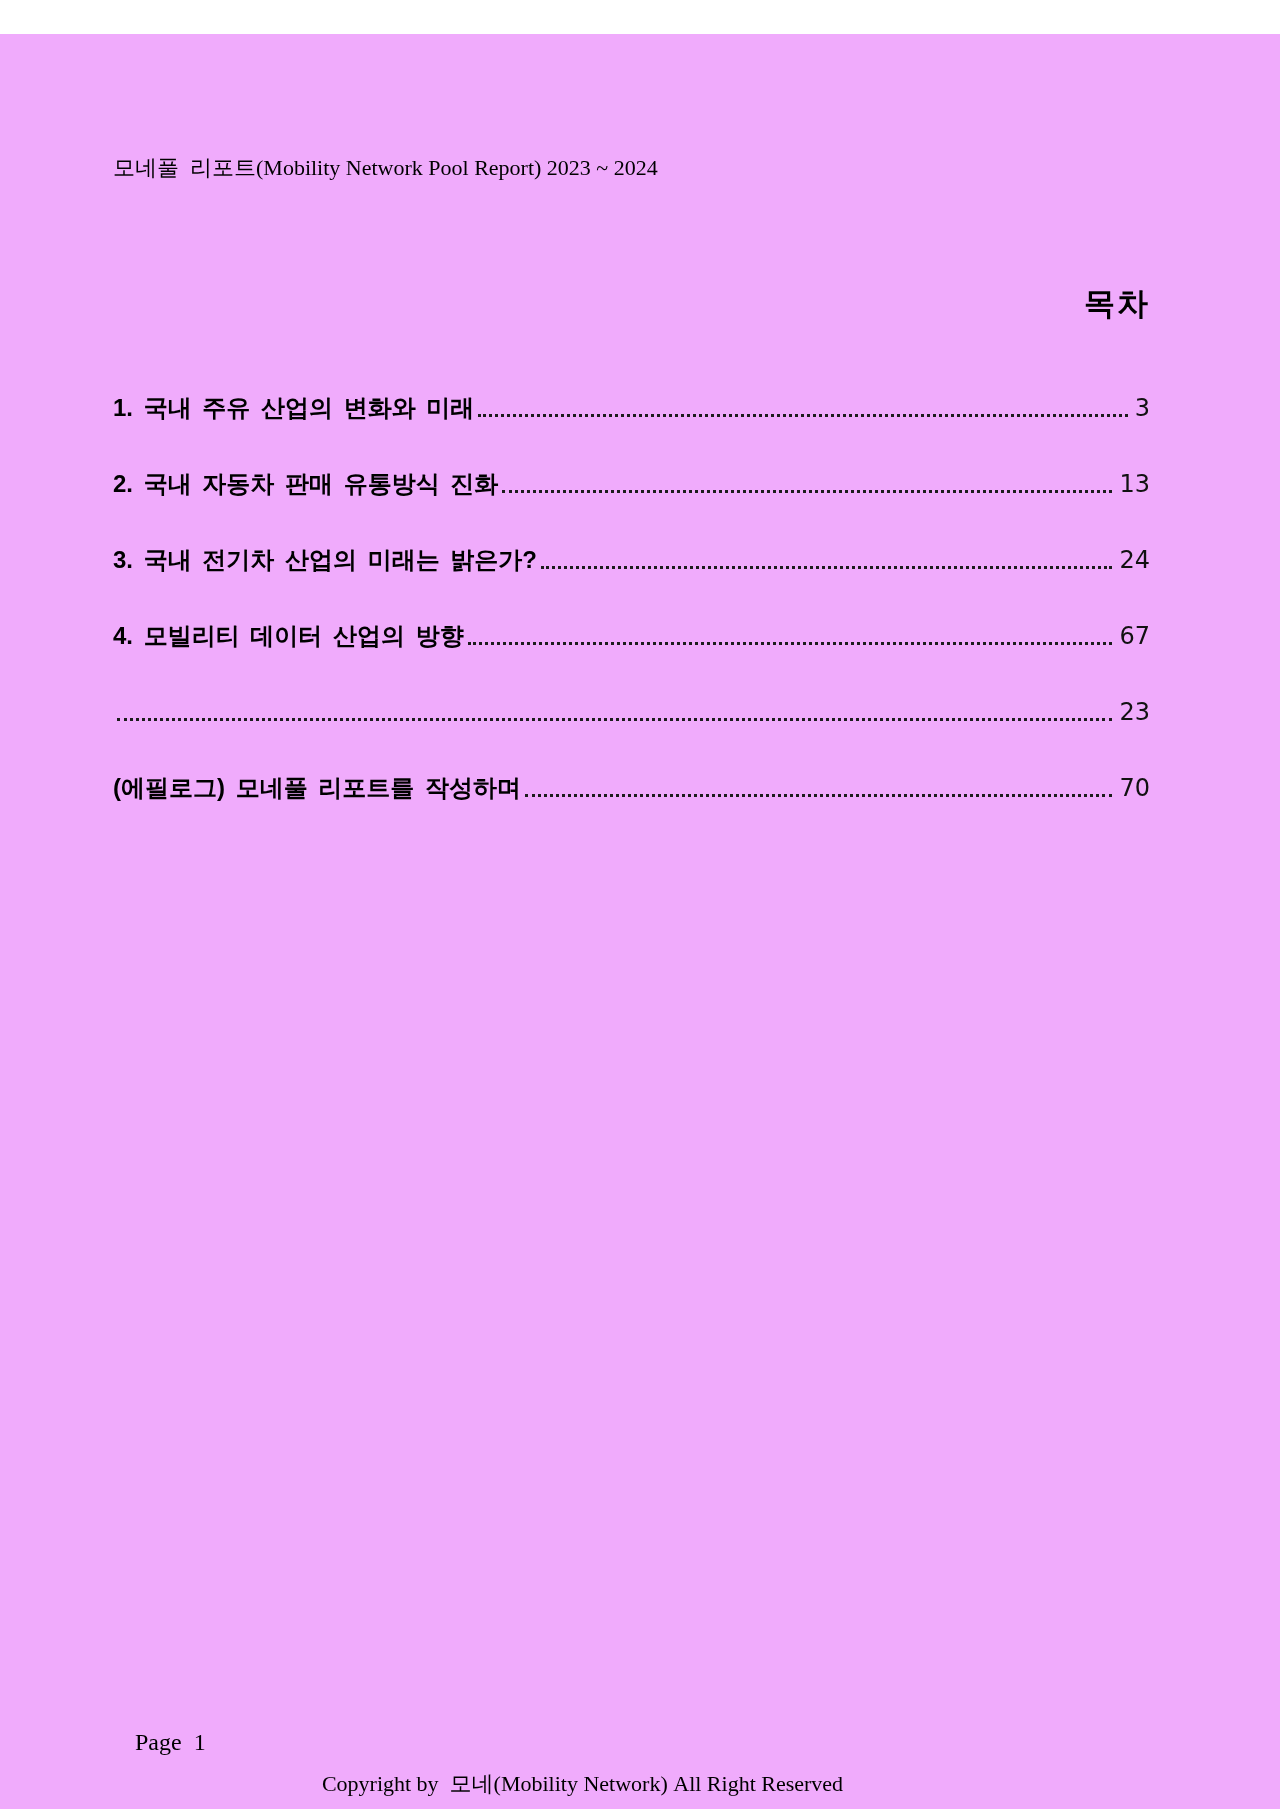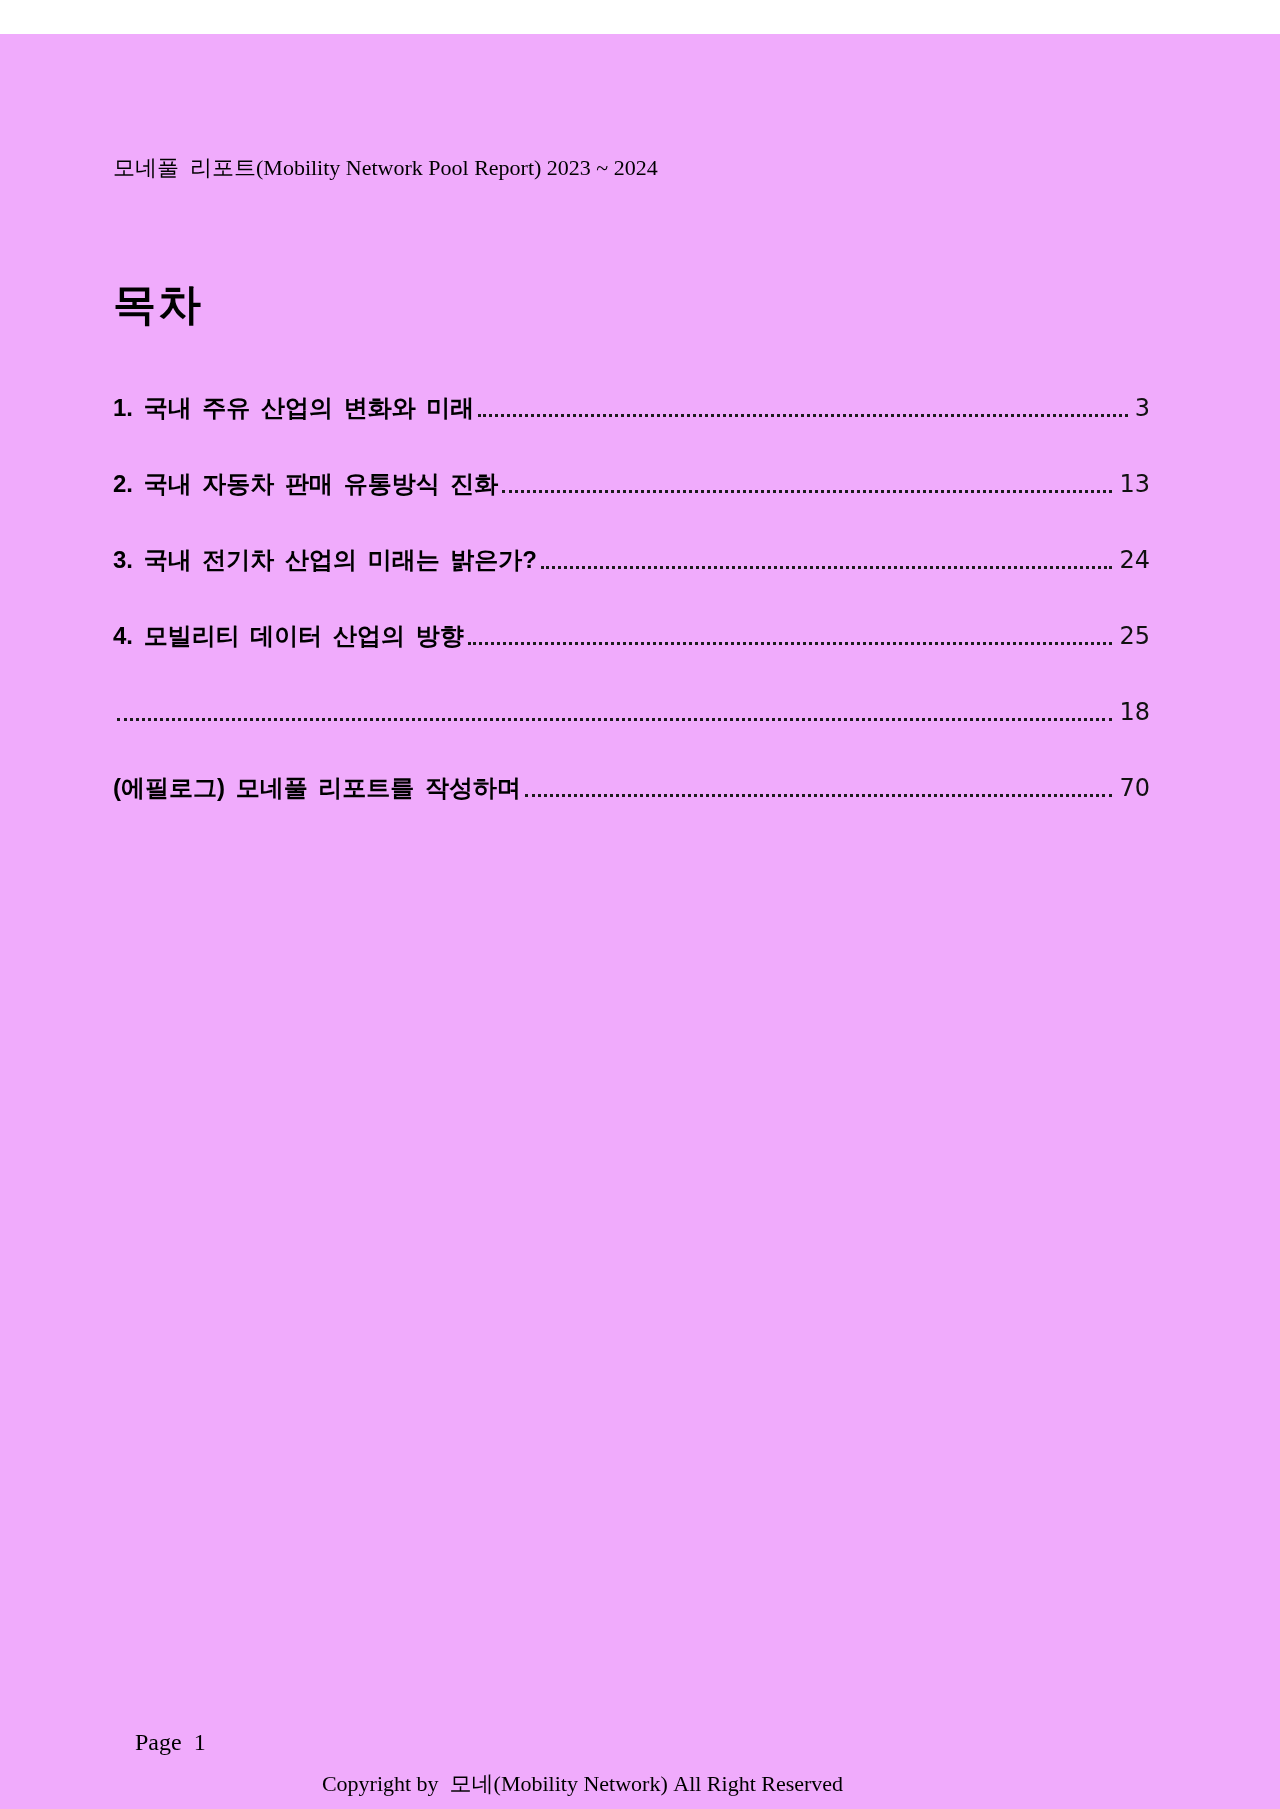--- a/index.html
+++ b/index.html
@@ -23,22 +23,22 @@
   
   .running-head {
     font-family: "Liberation Serif", "DejaVu Serif", serif;
     font-size: 22px;
     line-height: 35px;
     white-space: pre-wrap;
   }
   
   .doc-title {
     margin-top: 20px;
-    text-align: left;
-    font-size: 43px;
+    text-align: right;
+    font-size: 31px;
     font-weight: 800;
     letter-spacing: 2px;
     line-height: 58px;
   }
   
   .toc {
     margin-top: 58px;
     list-style: none;
   }
   .toc-row {
@@ -114,25 +114,25 @@
         <span class="toc-page">13</span>
       </li>
       <li class="toc-row">
         <span class="toc-label">3. 국내 전기차 산업의 미래는 밝은가?</span>
         <span class="toc-leader"></span>
         <span class="toc-page">24</span>
       </li>
       <li class="toc-row">
         <span class="toc-label">4. 모빌리티 데이터 산업의 방향</span>
         <span class="toc-leader"></span>
-        <span class="toc-page">25</span>
+        <span class="toc-page">67</span>
       </li>
       <li class="toc-row">
         <span class="toc-leader"></span>
-        <span class="toc-page">18</span>
+        <span class="toc-page">23</span>
       </li>
       <li class="toc-row">
         <span class="toc-label">(에필로그) 모네풀 리포트를 작성하며</span>
         <span class="toc-leader"></span>
         <span class="toc-page">70</span>
       </li>
     </ul>
 
   </div>
 

